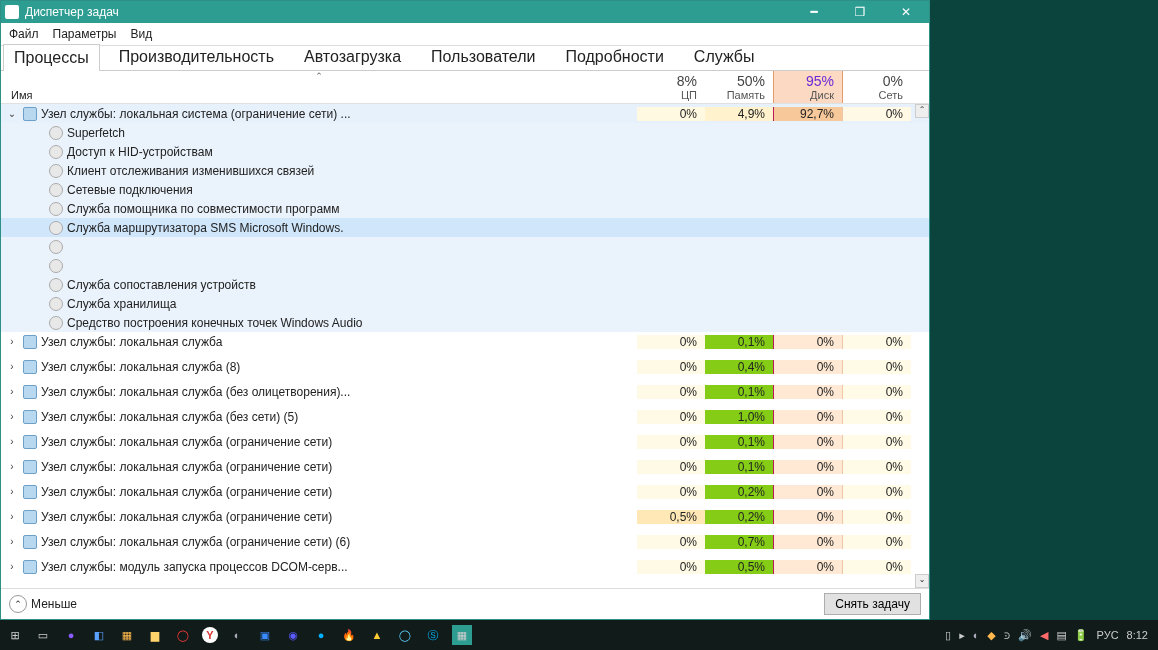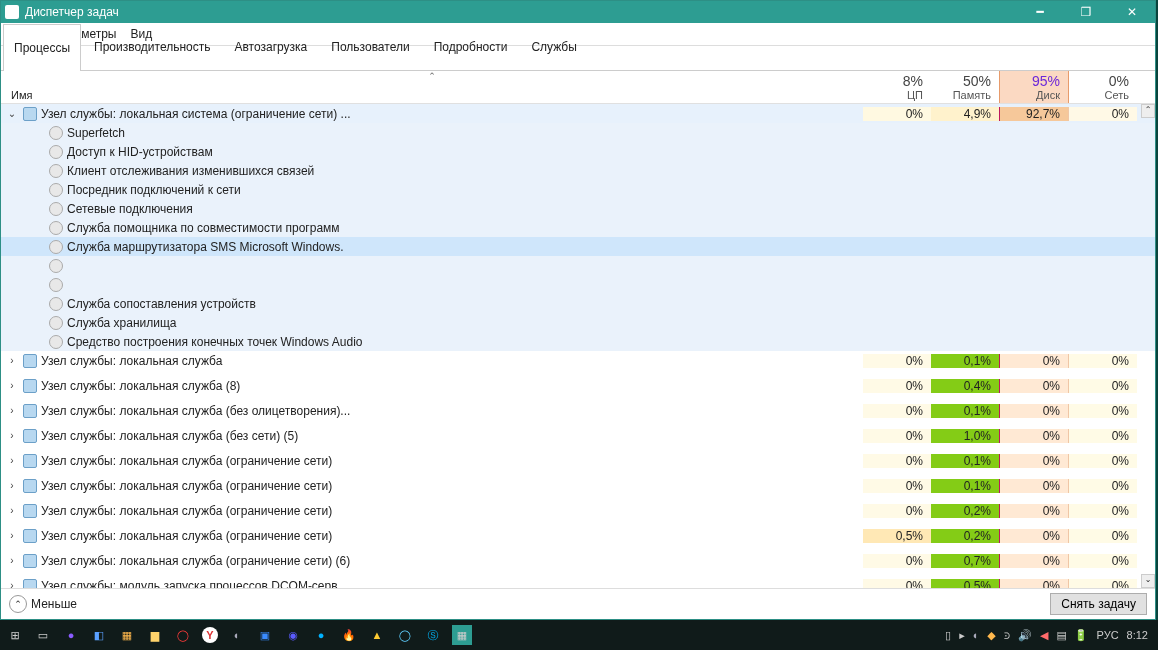--- a/index.html
+++ b/index.html
@@ -1,24 +1,24 @@
 <!DOCTYPE html>
 <html><head>
 <meta charset="utf-8">
 <style>
 html,body{margin:0;padding:0;font-family:"Segoe UI",Tahoma,sans-serif;font-size:12px;color:#222;background:#0a443d;width:1158px;height:650px;overflow:hidden}
-.window{position:absolute;top:0;left:0;width:1156px;height:620px;background:#fff;border:1px solid #2d8f85;box-sizing:border-box;display:flex;flex-direction:column}
+.window{position:absolute;top:0;left:0;width:930px;height:620px;background:#fff;border:1px solid #2d8f85;box-sizing:border-box;display:flex;flex-direction:column}
 .titlebar{height:22px;background:#2d9d92;color:#fff;display:flex;align-items:center;padding-left:4px}
 .titlebar .app-icon{width:14px;height:14px;margin-right:6px;background:#fff;border-radius:2px;display:inline-block}
 .titlebar .title{flex:1}
 .titlebar .sysbtn{width:46px;height:22px;text-align:center;line-height:22px;color:#fff;font-family:sans-serif}
 .menubar{height:22px;display:flex;align-items:center;padding-left:8px;gap:14px;border-bottom:1px solid #ddd;background:#fff}
 .menubar span{cursor:default}
 .tabbar{height:24px;display:flex;align-items:flex-end;border-bottom:1px solid #ccc;background:#fff;padding-left:2px}
-.tabbar .tab{padding:16px 10px;border:1px solid transparent;border-bottom:none;cursor:default;margin-right:2px;font-size:12px}
+.tabbar .tab{padding:4px 10px;border:1px solid transparent;border-bottom:none;cursor:default;margin-right:8px;font-size:16px}
 .tabbar .tab.active{border-color:#ccc;background:#fff;position:relative;top:1px}
 .colheaders{display:flex;height:32px;border-bottom:1px solid #e0e0e0;font-size:11px}
 .colheaders .name-col{flex:1;display:flex;align-items:flex-end;padding:0 0 2px 10px;position:relative}
 .colheaders .name-col .sort{position:absolute;left:50%;top:0;transform:translateX(-50%);font-size:9px;color:#666}
 .colheaders .metric{width:60px;text-align:right;padding:2px 8px 2px 0;display:flex;flex-direction:column;justify-content:flex-end}
 .colheaders .metric .pct{font-size:14px;color:#444}
 .colheaders .metric .lbl{font-size:11px;color:#555}
 .colheaders .metric.disk{background:#fbd9c2;border-left:1px solid #e79b6b;border-right:1px solid #e79b6b}
 .colheaders .metric.disk .pct{color:#6d28d9;font-weight:400}
 .list{flex:1;overflow:hidden;position:relative}
@@ -156,32 +156,20 @@
           <div class="cell cpu"></div>
           <div class="cell mem"></div>
           <div class="cell disk"></div>
           <div class="cell net"></div>
           <div style="width: 18px;"></div>
         </div>
         <div class="row sub">
           <div class="name">
             <span class="caret"></span>
             <span class="icn svc"></span>
-            <span>Посредник подключений к сети</span>
-          </div>
-          <div class="cell cpu"></div>
-          <div class="cell mem"></div>
-          <div class="cell disk"></div>
-          <div class="cell net"></div>
-          <div style="width: 18px;"></div>
-        </div>
-        <div class="row sub">
-          <div class="name">
-            <span class="caret"></span>
-            <span class="icn svc"></span>
             <span>Сетевые подключения</span>
           </div>
           <div class="cell cpu"></div>
           <div class="cell mem"></div>
           <div class="cell disk"></div>
           <div class="cell net"></div>
           <div style="width: 18px;"></div>
         </div>
         <div class="row sub">
           <div class="name">

